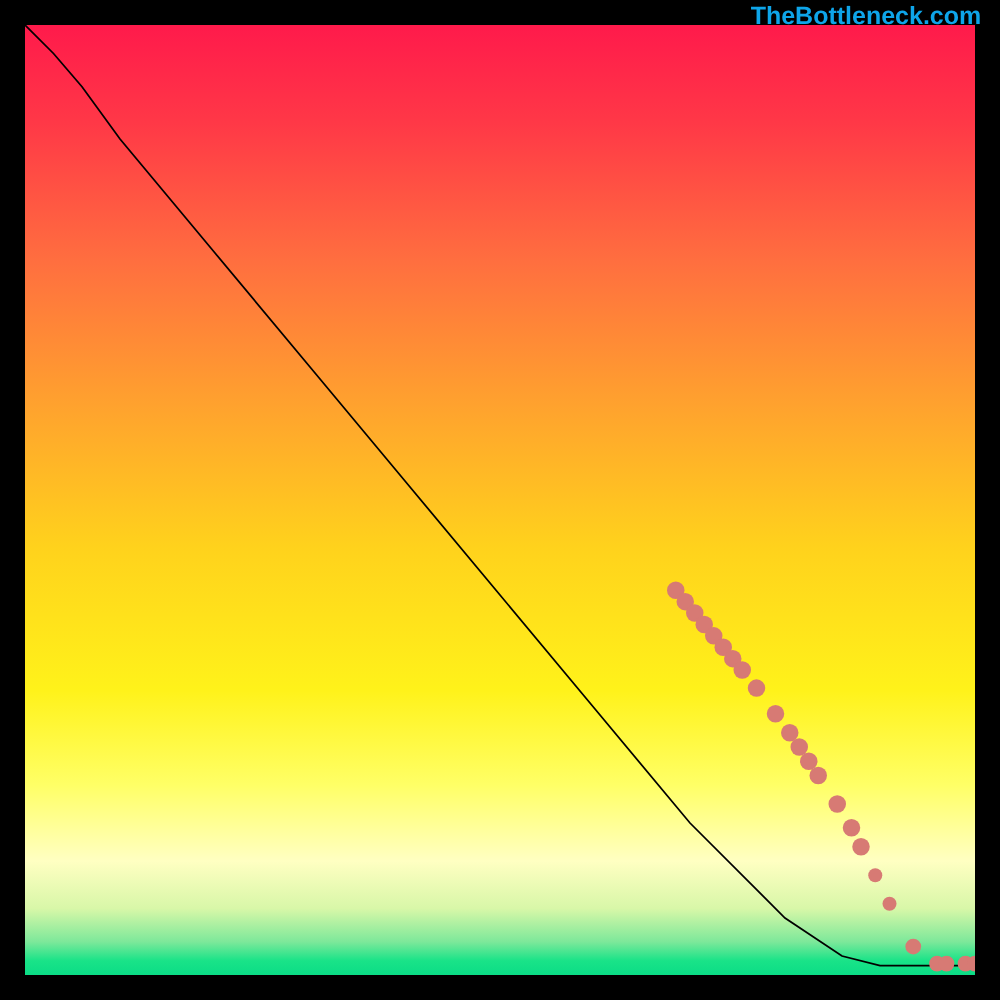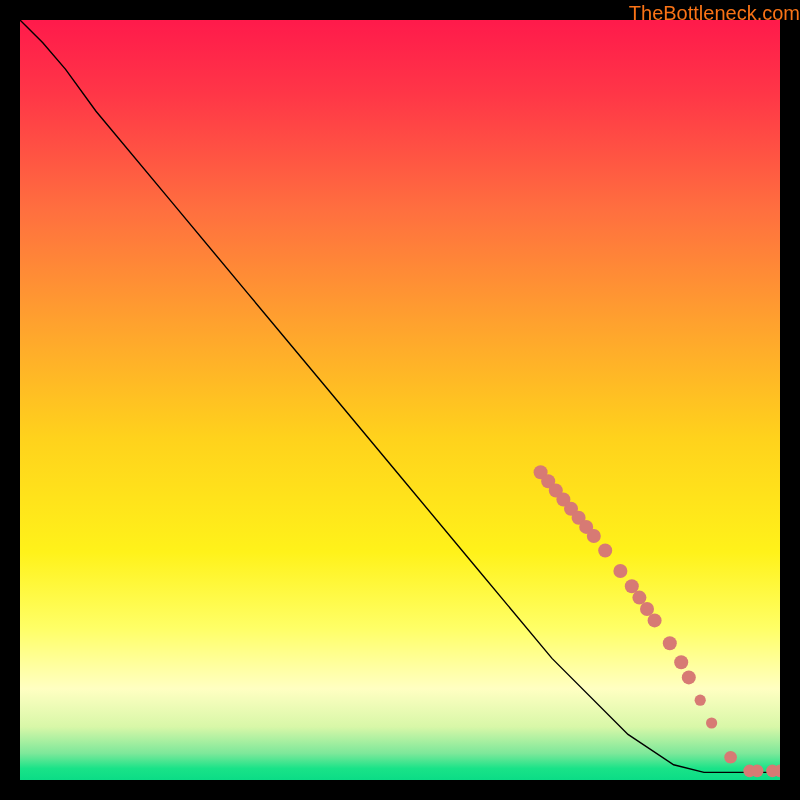--- a/index.html
+++ b/index.html
@@ -13,25 +13,26 @@
   .plot {
     position: absolute;
     left: 20px;
     top: 20px;
     width: 760px;
     height: 760px;
   }
   .watermark {
     position: absolute;
     top: 2px;
-    right: 0;
+    right: 15px;
     font-family: Arial, Helvetica, sans-serif;
     font-size: 20px;
-    color: #f97316;
+    color: #0ea5e9;
     user-select: none;
+    font-weight: bold;
   }
 </style>
 </head>
 <body>
 
 <div class="stage">
   <svg class="plot" viewBox="0 0 760 760">
     <defs>
       <linearGradient id="bg-grad" x1="0" y1="0" x2="0" y2="1">
           <stop offset="0%" stop-color="#ff1a4b"></stop>

